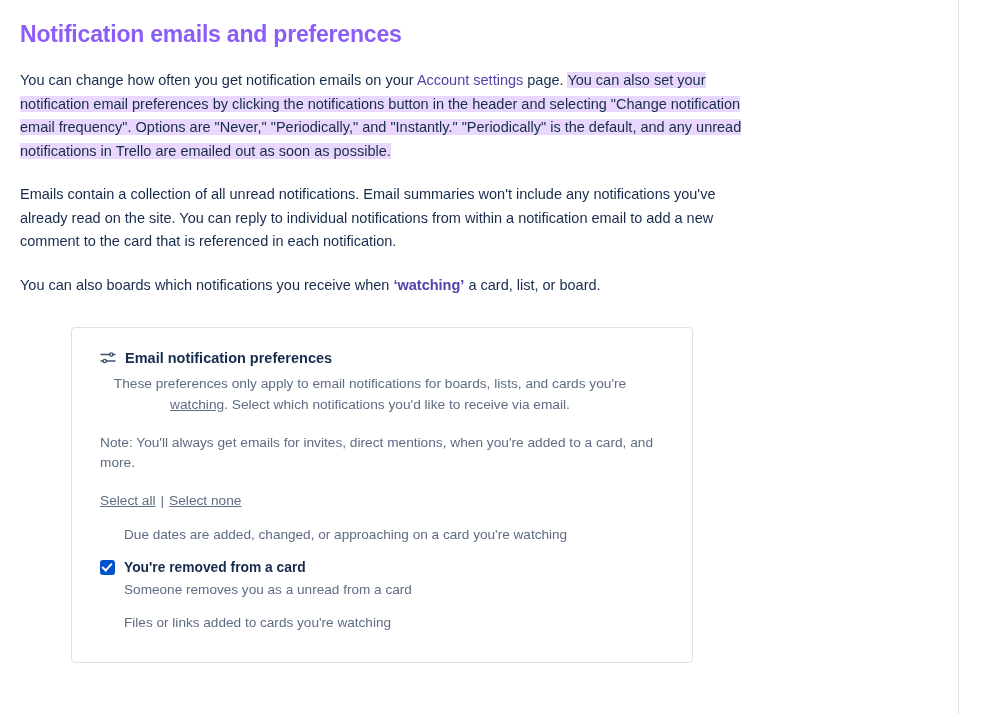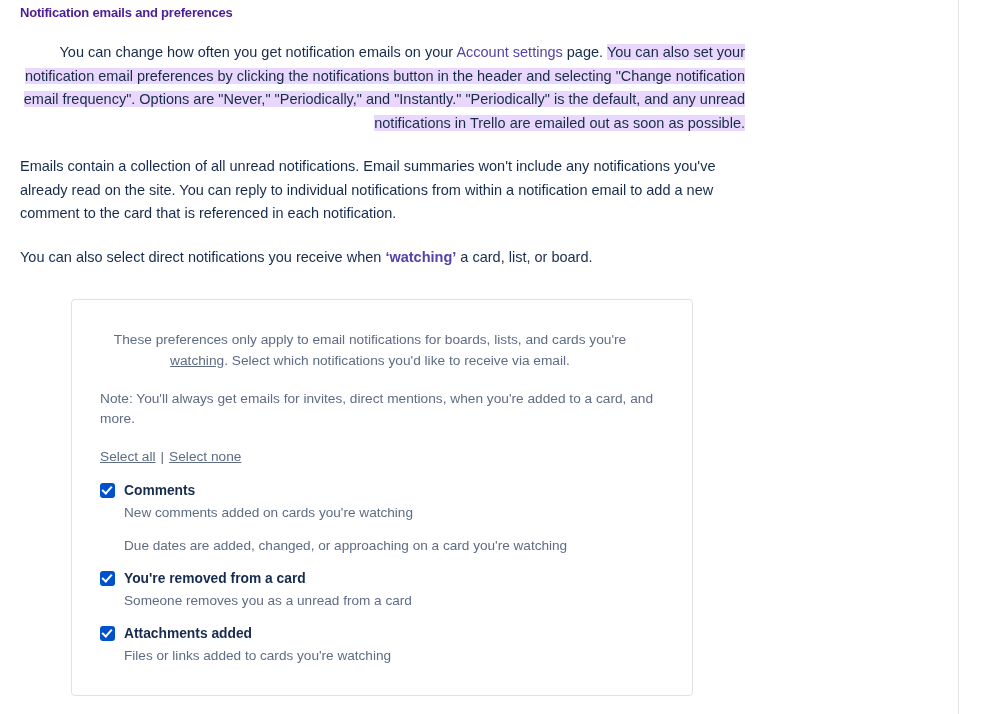--- a/index.html
+++ b/index.html
@@ -14,36 +14,36 @@
     color: #172b4d;
     overflow: hidden;
     position: relative;
   }
   .page {
     padding: 0 20px;
     box-sizing: border-box;
     width: 999px;
   }
   .page-title {
-    font-size: 13px;
-    font-weight: bold;
-    color: #4c1d95;
+    font-size: 23px;
+    font-weight: bold;
+    color: #8b5cf6;
     margin: 0;
-    padding-top: 5px;
+    padding-top: 21px;
     letter-spacing: -0.2px;
   }
   .para {
     font-size: 14.5px;
     line-height: 23.5px;
     color: #172b4d;
     margin: 0;
     padding-top: 20px;
     max-width: 725px;
   }
-  .para.first { padding-top: 21px; text-align: right; }
+  .para.first { padding-top: 21px; }
   a.link {
     color: #5243aa;
     text-decoration: none;
   }
   .hl {
     background: #e9d8fb;
     box-decoration-break: clone;
     -webkit-box-decoration-break: clone;
   }
   .quote-link {
@@ -174,64 +174,66 @@
 
   <h1 class="page-title">Notification emails and preferences</h1>
 
   <p class="para first">
     <span>You can change how often you get notification emails on your </span><a class="link" href="#">Account settings</a><span> page. </span><span class="hl">You can also set your notification email preferences by clicking the notifications button in the header and selecting "Change notification email frequency". Options are "Never," "Periodically," and "Instantly." "Periodically" is the default, and any unread notifications in Trello are emailed out as soon as possible.</span>
   </p>
 
   <p class="para">Emails contain a collection of all unread notifications. Email summaries won't include any notifications you've already read on the site. You can reply to individual notifications from within a notification email to add a new comment to the card that is referenced in each notification.</p>
 
   <p class="para">
-    <span>You can also select direct notifications you receive when </span><a class="quote-link" href="#">‘watching’</a><span> a card, list, or board.</span>
+    <span>You can also boards which notifications you receive when </span><a class="quote-link" href="#">‘watching’</a><span> a card, list, or board.</span>
   </p>
 
   <div class="card-wrap">
     <div class="card">
 
+      <div class="card-head">
+        <span class="card-head-icon">
+          <svg viewBox="0 0 16 16" width="16" height="16" aria-hidden="true">
+            <path d="M1 4.5h9" stroke="#42526e" stroke-width="1.3" fill="none" stroke-linecap="round"></path>
+            <path d="M12.5 4.5h2.5" stroke="#42526e" stroke-width="1.3" fill="none" stroke-linecap="round"></path>
+            <circle cx="11.3" cy="4.5" r="1.7" stroke="#42526e" stroke-width="1.3" fill="none"></circle>
+            <path d="M15 11h-9" stroke="#42526e" stroke-width="1.3" fill="none" stroke-linecap="round"></path>
+            <path d="M3.5 11H1" stroke="#42526e" stroke-width="1.3" fill="none" stroke-linecap="round"></path>
+            <circle cx="4.8" cy="11" r="1.7" stroke="#42526e" stroke-width="1.3" fill="none"></circle>
+          </svg>
+        </span>
+        <span class="card-title">Email notification preferences</span>
+      </div>
 
       <p class="card-desc">
         <span>These preferences only apply to email notifications for boards, lists, and cards you're </span><span class="u">watching</span><span>. Select which notifications you'd like to receive via email.</span>
       </p>
 
       <p class="card-note">Note: You'll always get emails for invites, direct mentions, when you're added to a card, and more.</p>
 
       <div class="select-row">
         <a href="#">Select all</a><span class="select-sep">|</span><a href="#">Select none</a>
       </div>
 
       <div class="opts">
 
-        <div class="opt">
-          <div class="opt-main">
-            <span class="checkbox"></span>
-            <span class="opt-label">Comments</span>
-          </div>
-          <div class="opt-sub">New comments added on cards you're watching</div>
-        </div>
 
         <div class="opt">
           <div class="opt-sub">Due dates are added, changed, or approaching on a card you're watching</div>
         </div>
 
         <div class="opt">
           <div class="opt-main">
             <span class="checkbox"></span>
             <span class="opt-label">You're removed from a card</span>
           </div>
           <div class="opt-sub">Someone removes you as a unread from a card</div>
         </div>
 
         <div class="opt">
-          <div class="opt-main">
-            <span class="checkbox"></span>
-            <span class="opt-label">Attachments added</span>
-          </div>
           <div class="opt-sub">Files or links added to cards you're watching</div>
         </div>
 
       </div>
     </div>
   </div>
 
 </div>
 
 <div class="right-rule"></div>

